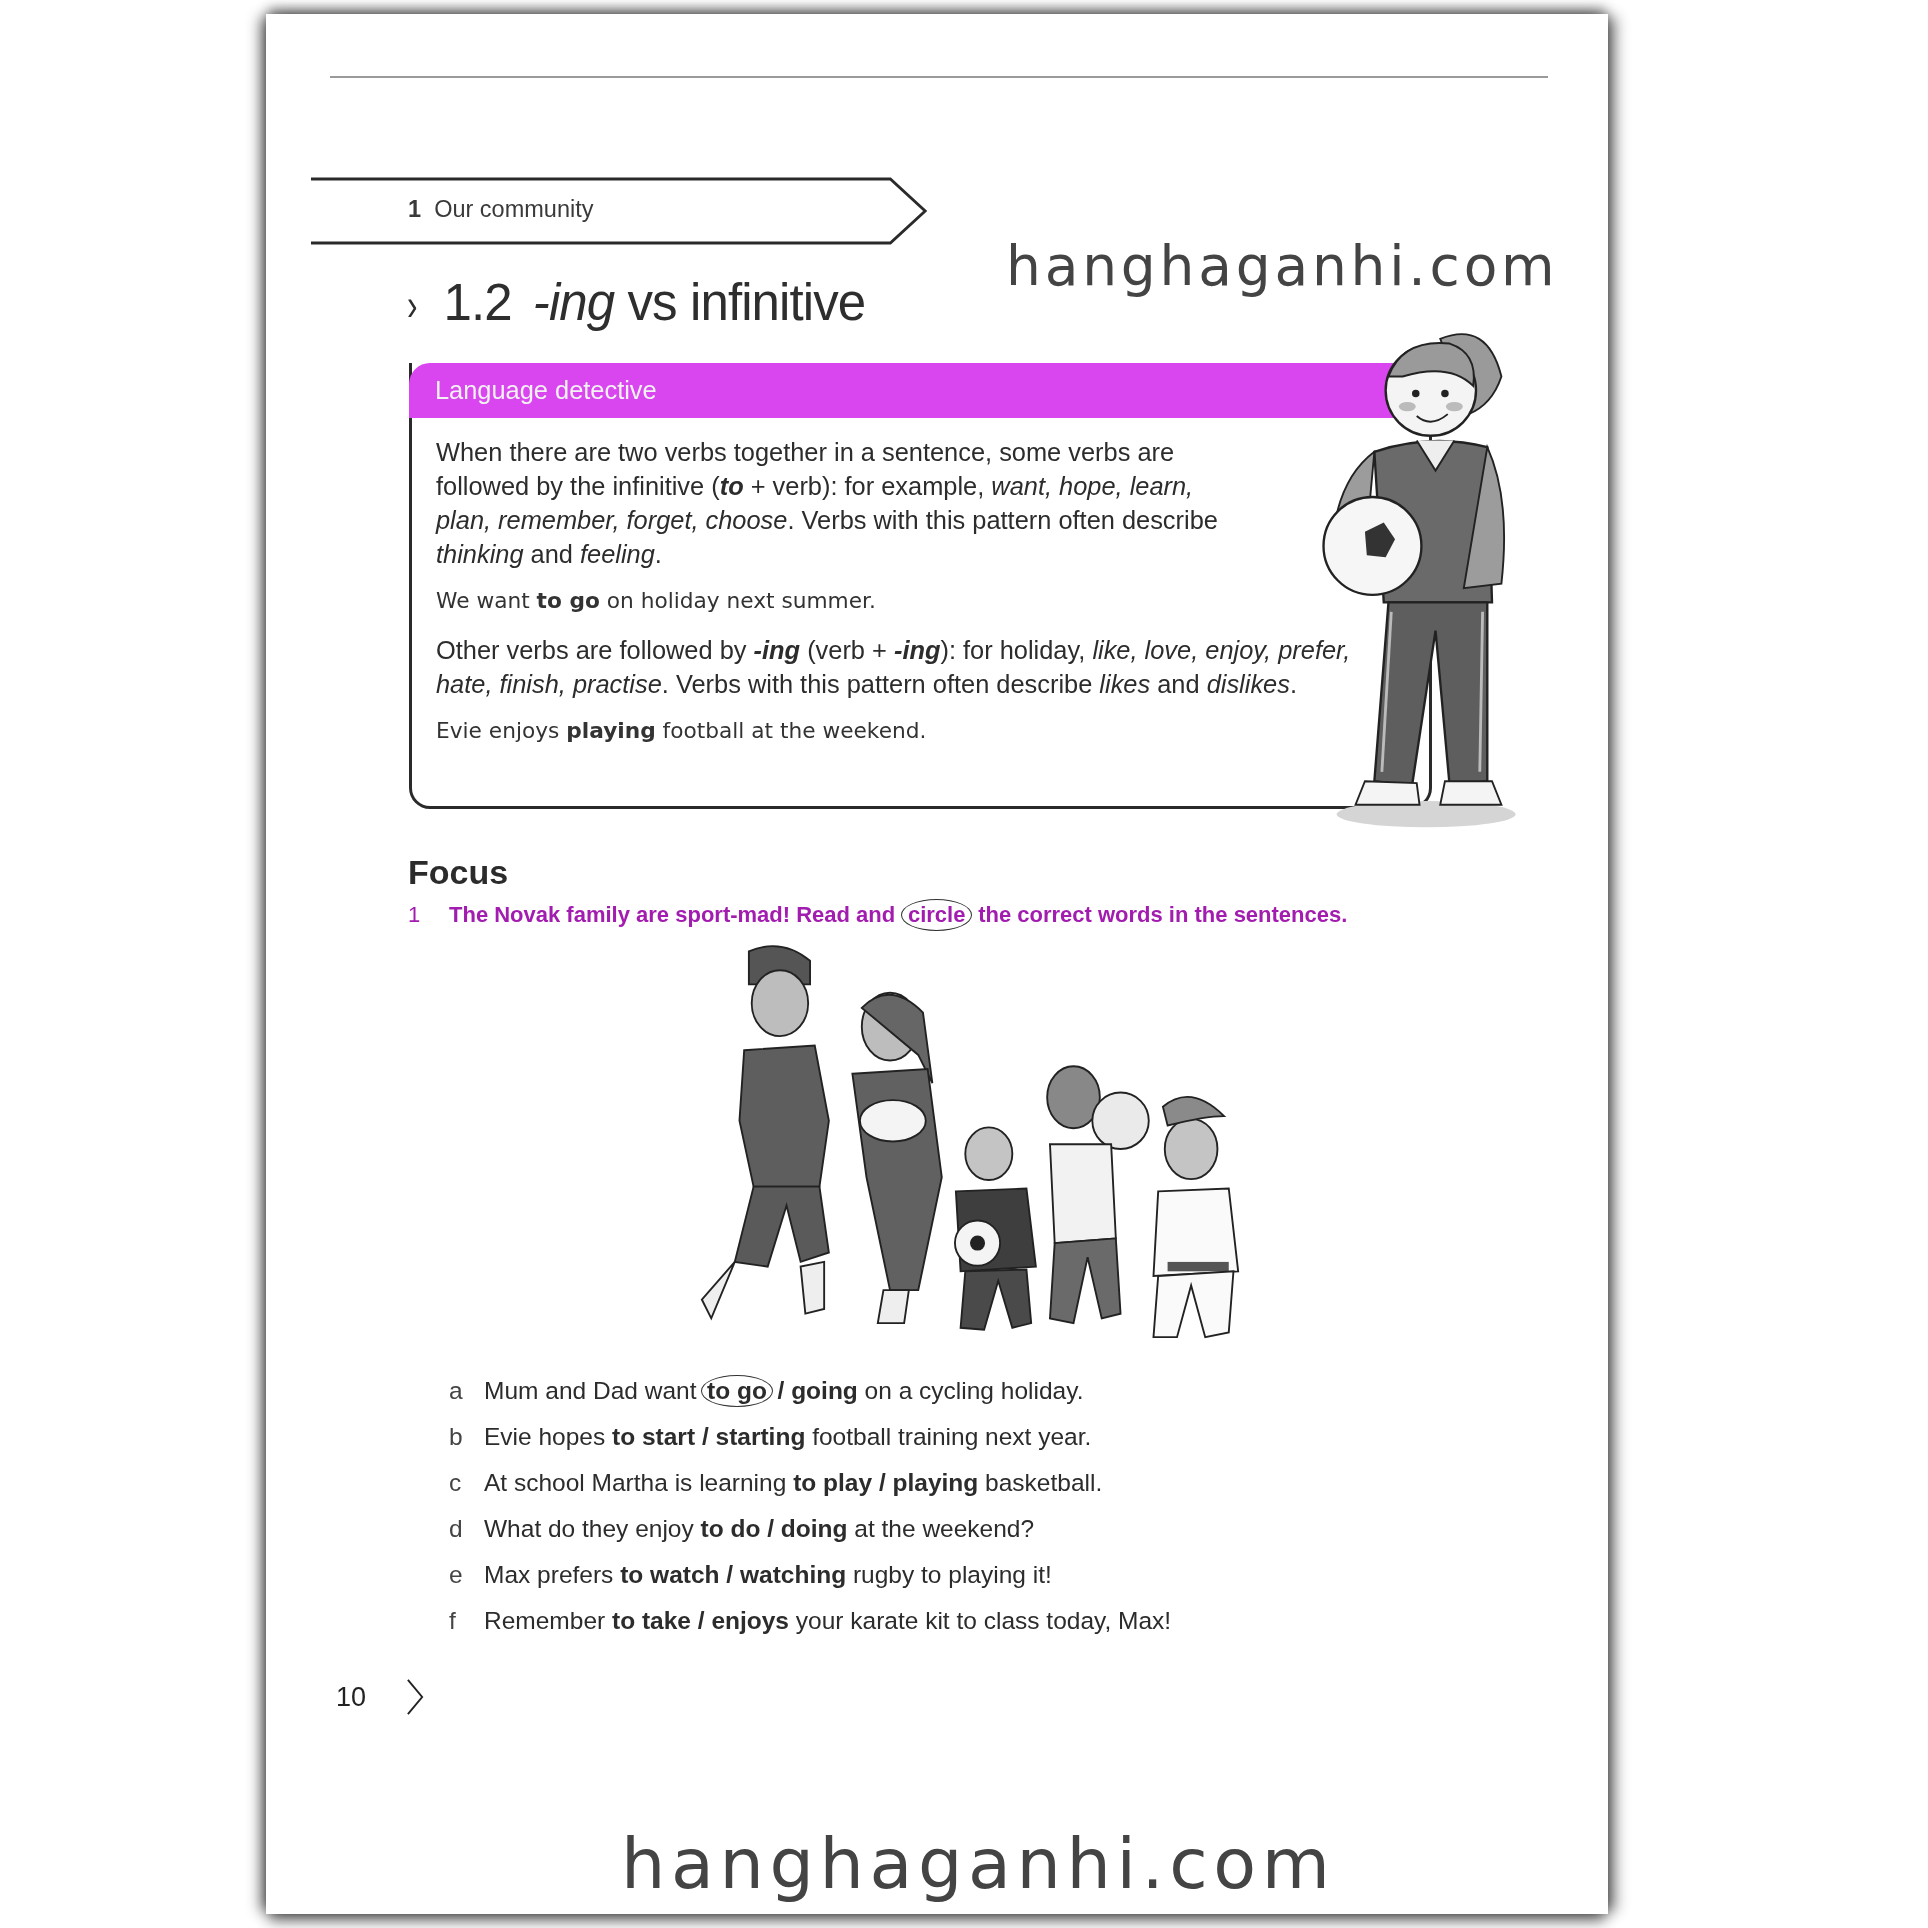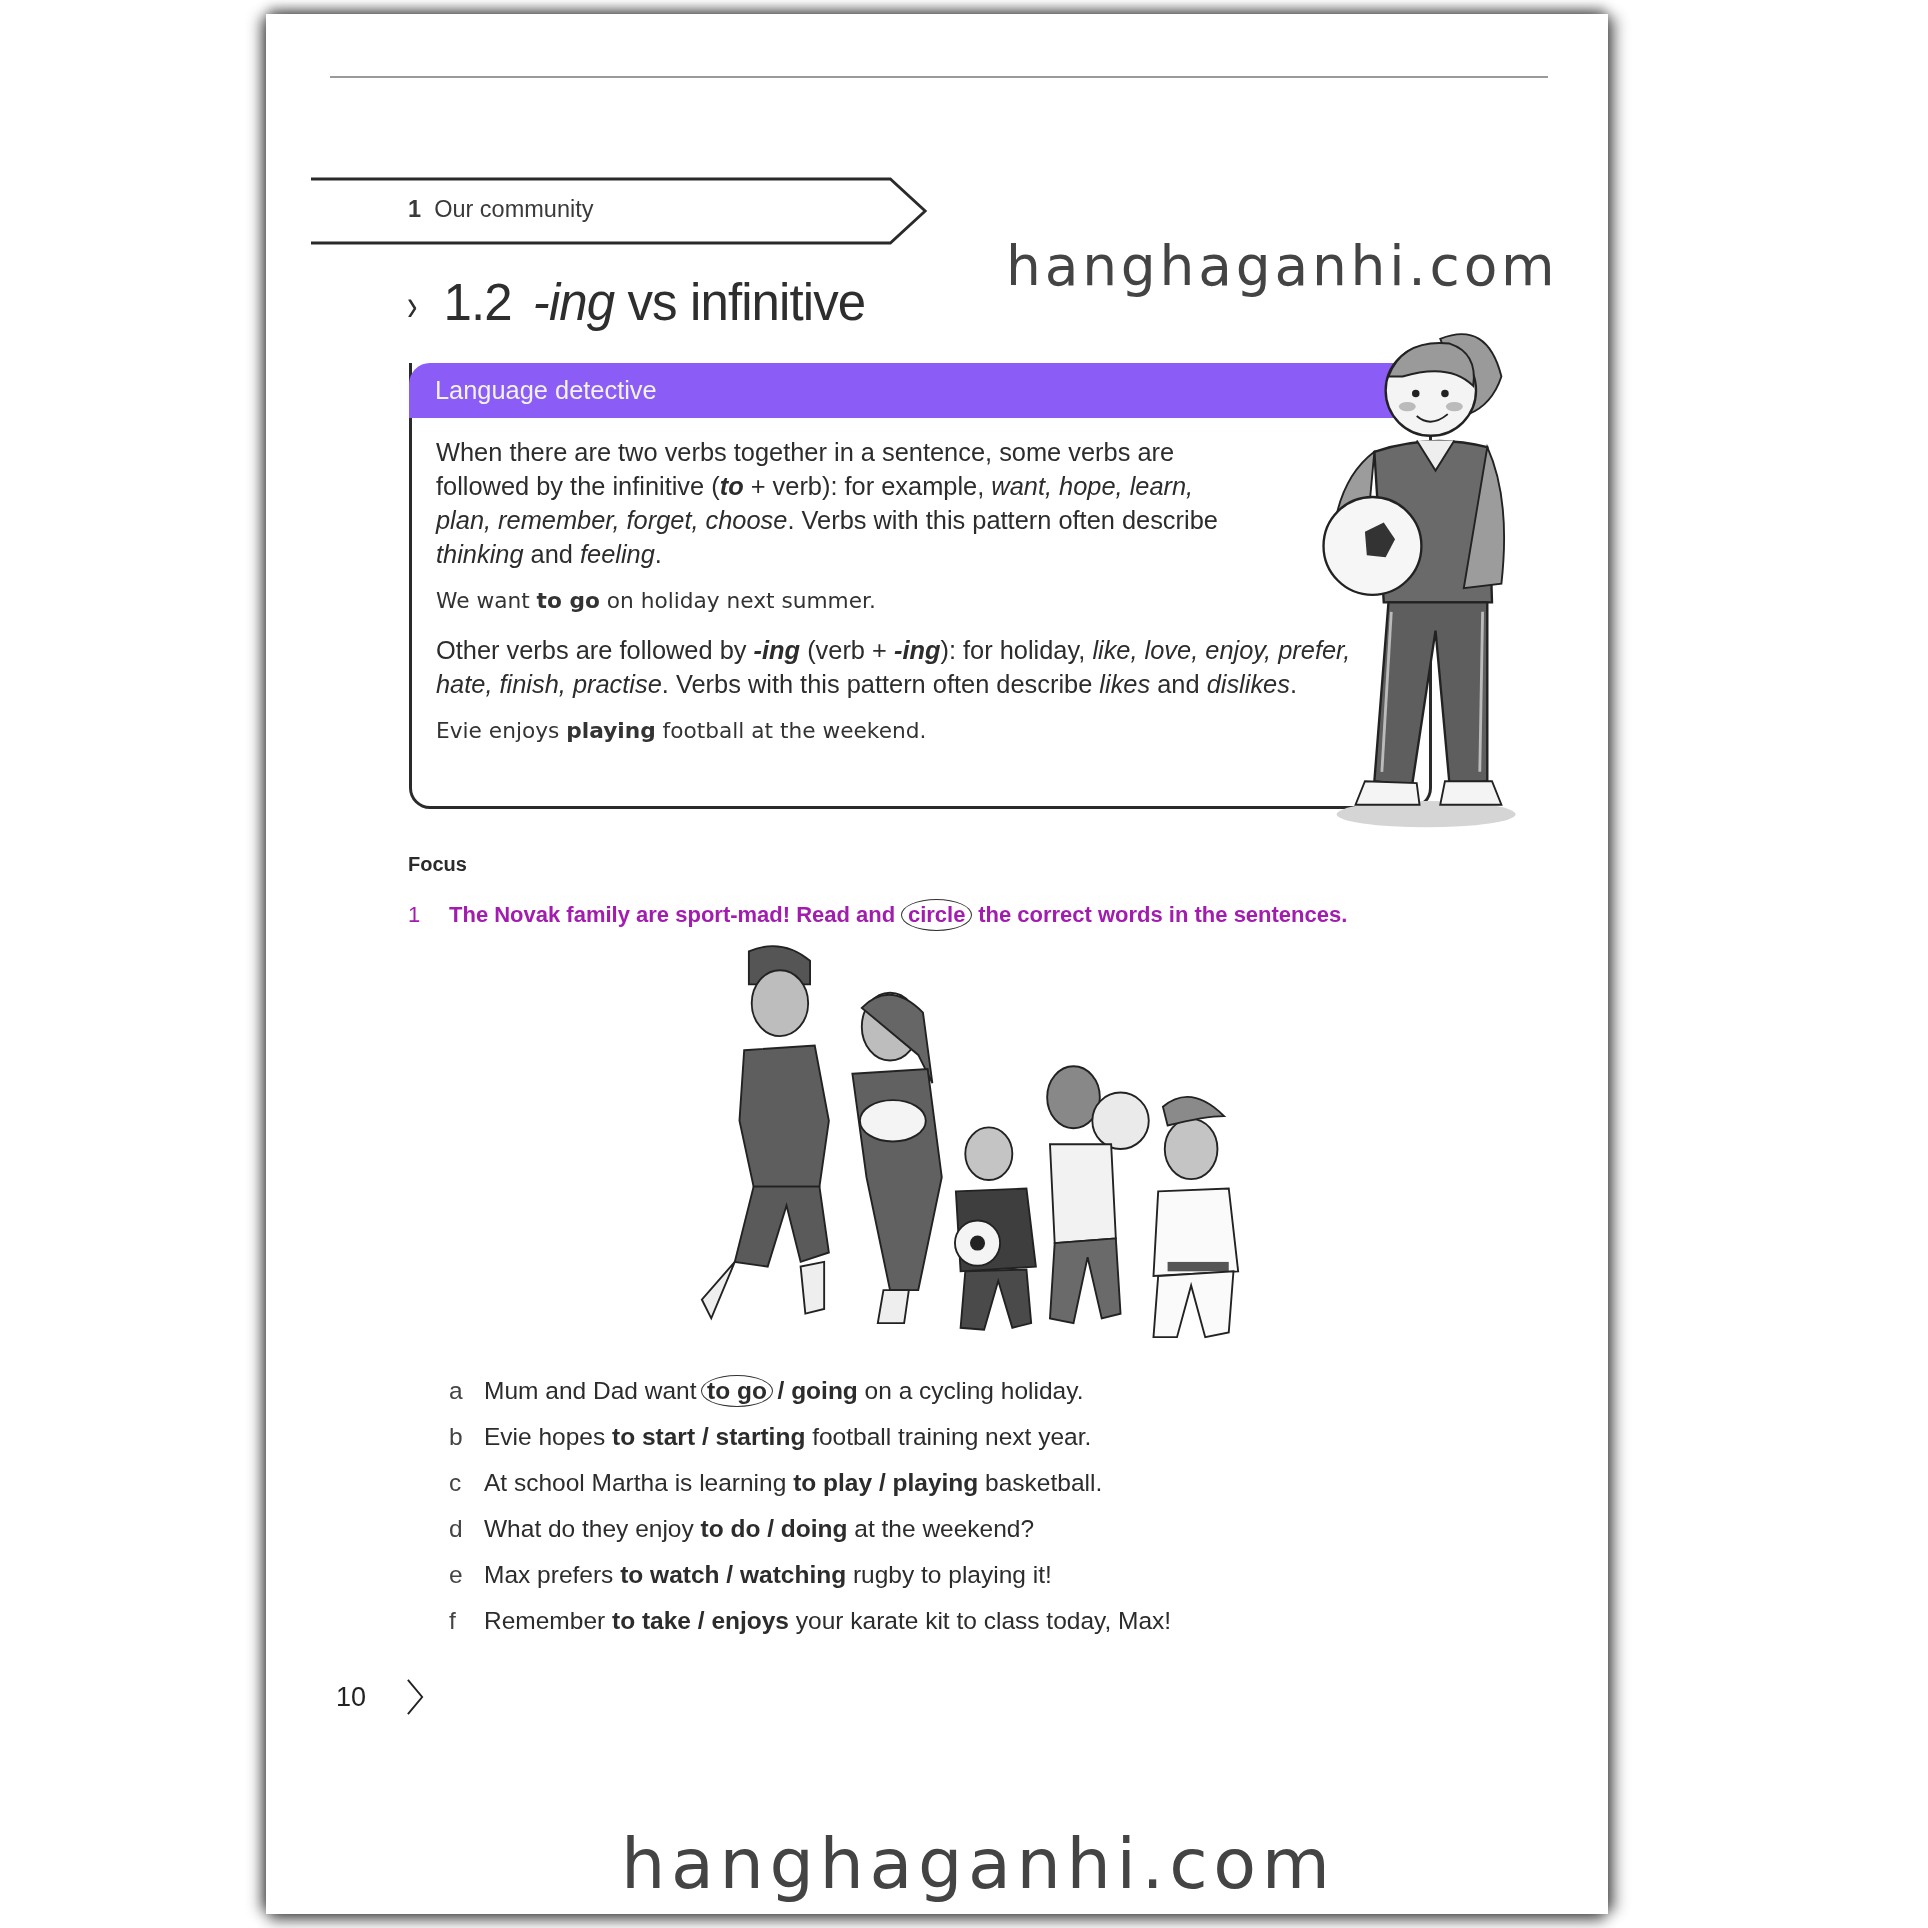--- a/index.html
+++ b/index.html
@@ -24,34 +24,34 @@
   .section-title .num { margin-right:21px; }
   .section-title em { font-style:italic; font-weight:normal; }
 
   .watermark { position:absolute; font-family:"DejaVu Sans", sans-serif; color:#444; letter-spacing:3.8px; white-space:nowrap; }
   .wm-top { left:1006px; top:234px; font-size:55px; }
   .wm-bottom { left:621px; top:1823px; font-size:70px; letter-spacing:5.6px; }
 
   .ld-box { position:absolute; left:409px; top:363px; width:1017px; height:443px;
     border:3.8px solid #2a2a2a; border-top:none; border-radius:0 0 21px 21px; }
   .ld-header { position:absolute; left:409px; top:363px; width:1021px; height:55px;
-    background:#8b5cf6; border-radius:21px 21px 0 0; }
+    background:#d946ef; border-radius:21px 21px 0 0; }
   .ld-header span { position:absolute; left:26px; top:13px; color:#f2f2f2; font-size:25.4px; }
 
   .ld-body { position:absolute; left:436px; top:435px; width:942px; font-size:25.4px; line-height:34px; color:#2c2c2c; }
   .ld-body p { margin:0; }
   .ld-body .para1 { width:800px; }
   .ld-body .ex { font-family:"DejaVu Sans", sans-serif; font-size:21.7px; margin:13px 0 15px 0; color:#333; }
   .ld-body .para2 { width:942px; }
   .ld-body i { font-style:italic; }
   .ld-body b { font-weight:bold; }
 
   .girl { position:absolute; left:1299px; top:320px; width:226px; height:513px; }
 
-  .focus-heading { position:absolute; left:408px; top:853px; font-size:20px; font-weight:bold; color:#2b2b2b; }
+  .focus-heading { position:absolute; left:408px; top:853px; font-size:34px; font-weight:bold; color:#2b2b2b; }
   .task { position:absolute; left:408px; top:902px; font-size:22px; font-weight:bold; color:#a21caf; white-space:nowrap; }
   .task .task-num { font-weight:normal; display:inline-block; width:41px; }
   .circled { display:inline-block; border:1.9px solid #333; border-radius:50%; padding:1.9px 5.6px; margin:-3.8px 0; }
 
   .family { position:absolute; left:678px; top:942px; width:584px; height:414px; }
 
   .sentences { position:absolute; left:449px; top:1377px; font-size:24.5px; color:#2c2c2c; }
   .sentence { height:46px; white-space:nowrap; }
   .sentence .letter { display:inline-block; width:35px; color:#444; }
   .sentence b { font-weight:bold; }

